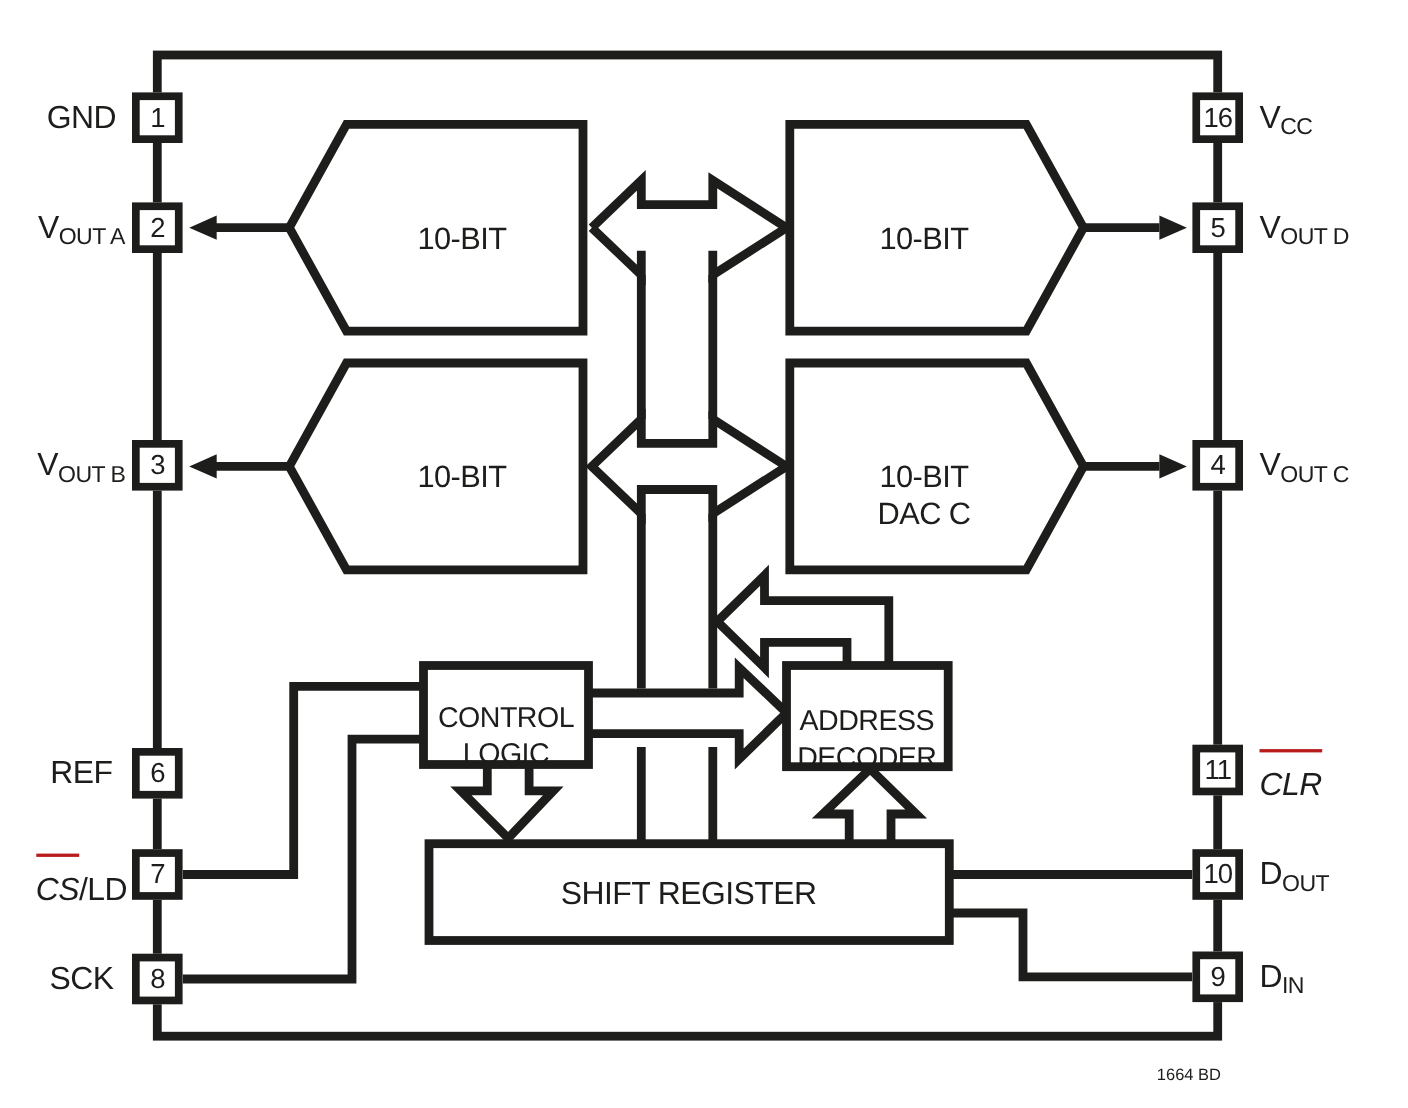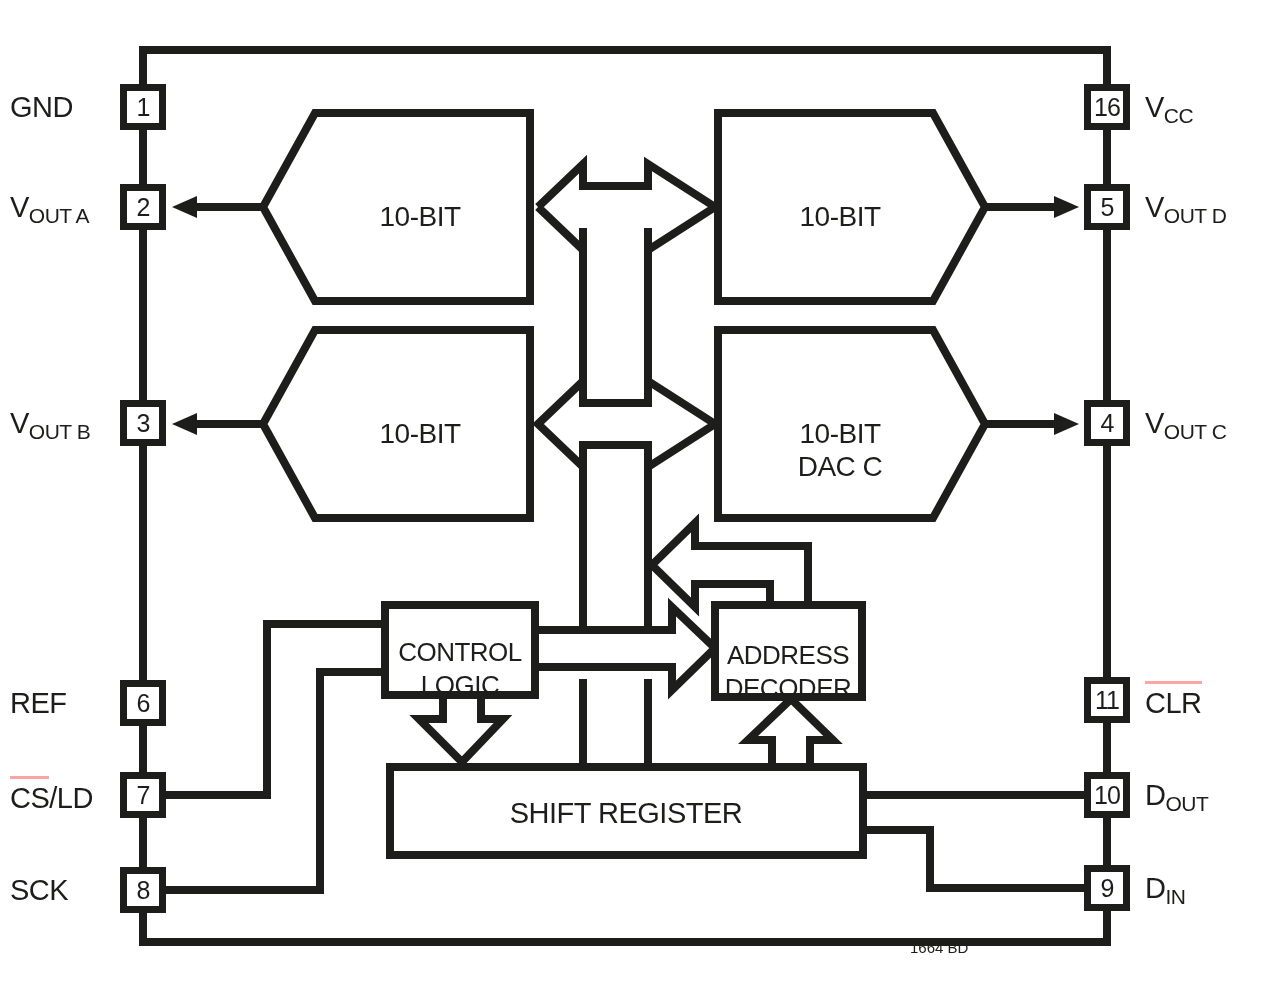--- a/index.html
+++ b/index.html
@@ -5,22 +5,22 @@
   html,body{margin:0;padding:0;background:#fff;}
   #fig{position:relative;width:1280px;height:1007px;background:#fff;overflow:hidden;
        font-family:"Liberation Sans",sans-serif;color:#1d1d1b;}
   #art{position:absolute;left:0;top:0;z-index:1;}
   .txt{position:absolute;z-index:3;white-space:nowrap;color:#1d1d1b;}
   .pinbox{position:absolute;z-index:2;width:32px;height:32px;background:#fff;
           border:7px solid #1d1d1b;display:flex;align-items:center;justify-content:center;
           font-size:25px;letter-spacing:-1px;}
   .pinlbl{font-size:29px;letter-spacing:-0.5px;height:38px;line-height:38px;}
   .pinlbl .sub{font-size:21px;vertical-align:-6px;letter-spacing:-0.5px;}
-  .pinlbl .over{border-top:3px solid #fca5a5;padding-top:2px;display:inline-block;line-height:34px;}
-  .lbl-left{left:10px;width:100px;text-align:left;}
+  .pinlbl .over{border-top:3px solid #b91c1c;padding-top:13px;display:inline-block;line-height:34px;font-style:italic;}
+  .lbl-left{left:24px;width:100px;text-align:center;}
   .lbl-right{left:1145px;width:160px;text-align:left;}
   .blocklbl{font-size:28px;line-height:33px;text-align:center;letter-spacing:-0.5px;margin-top:20px;}
   .caption{font-size:15px;letter-spacing:0;}
 </style>
 </head>
 <body>
 
 <div id="fig">
 
   <svg id="art" width="1280" height="1007" viewBox="0 0 1280 1007" stroke="#1d1d1b" stroke-width="8" fill="none" stroke-linejoin="miter" stroke-miterlimit="6">
@@ -136,15 +136,15 @@
       <div>LOGIC</div>
   </div>
   <div class="txt blocklbl" style="left:713px;top:619px;width:150px;font-size:26px">
     <div>ADDRESS</div>
       <div>DECODER</div>
   </div>
   <div class="txt blocklbl" style="left:426px;top:777px;width:400px;font-size:29px">
     <div>SHIFT REGISTER</div>
   </div>
 
-  <div class="txt caption" style="left:910px;top:939px;width:200px;text-align:left">1664 BD</div>
+  <div class="txt caption" style="left:910px;top:969px;width:200px;text-align:right">1664 BD</div>
 
 </div>
 
 </body></html>

